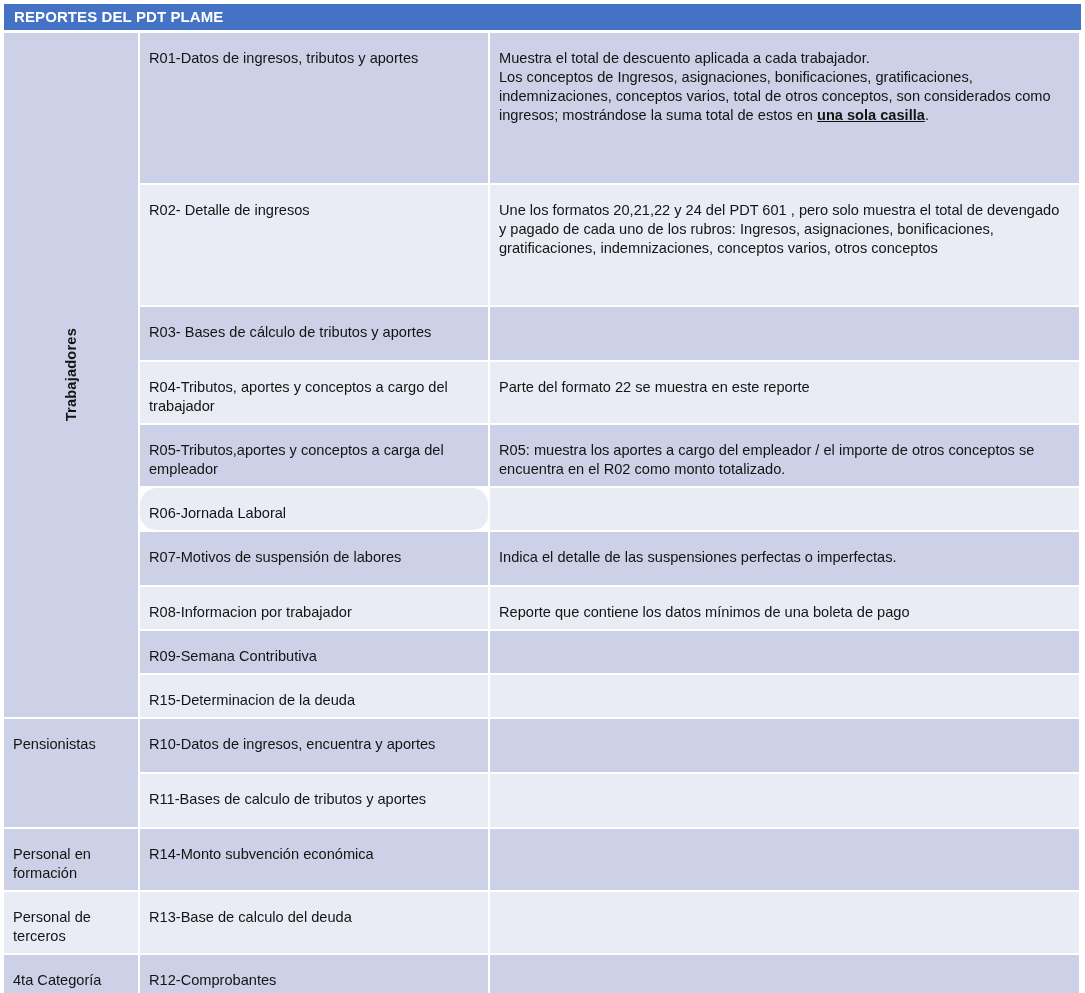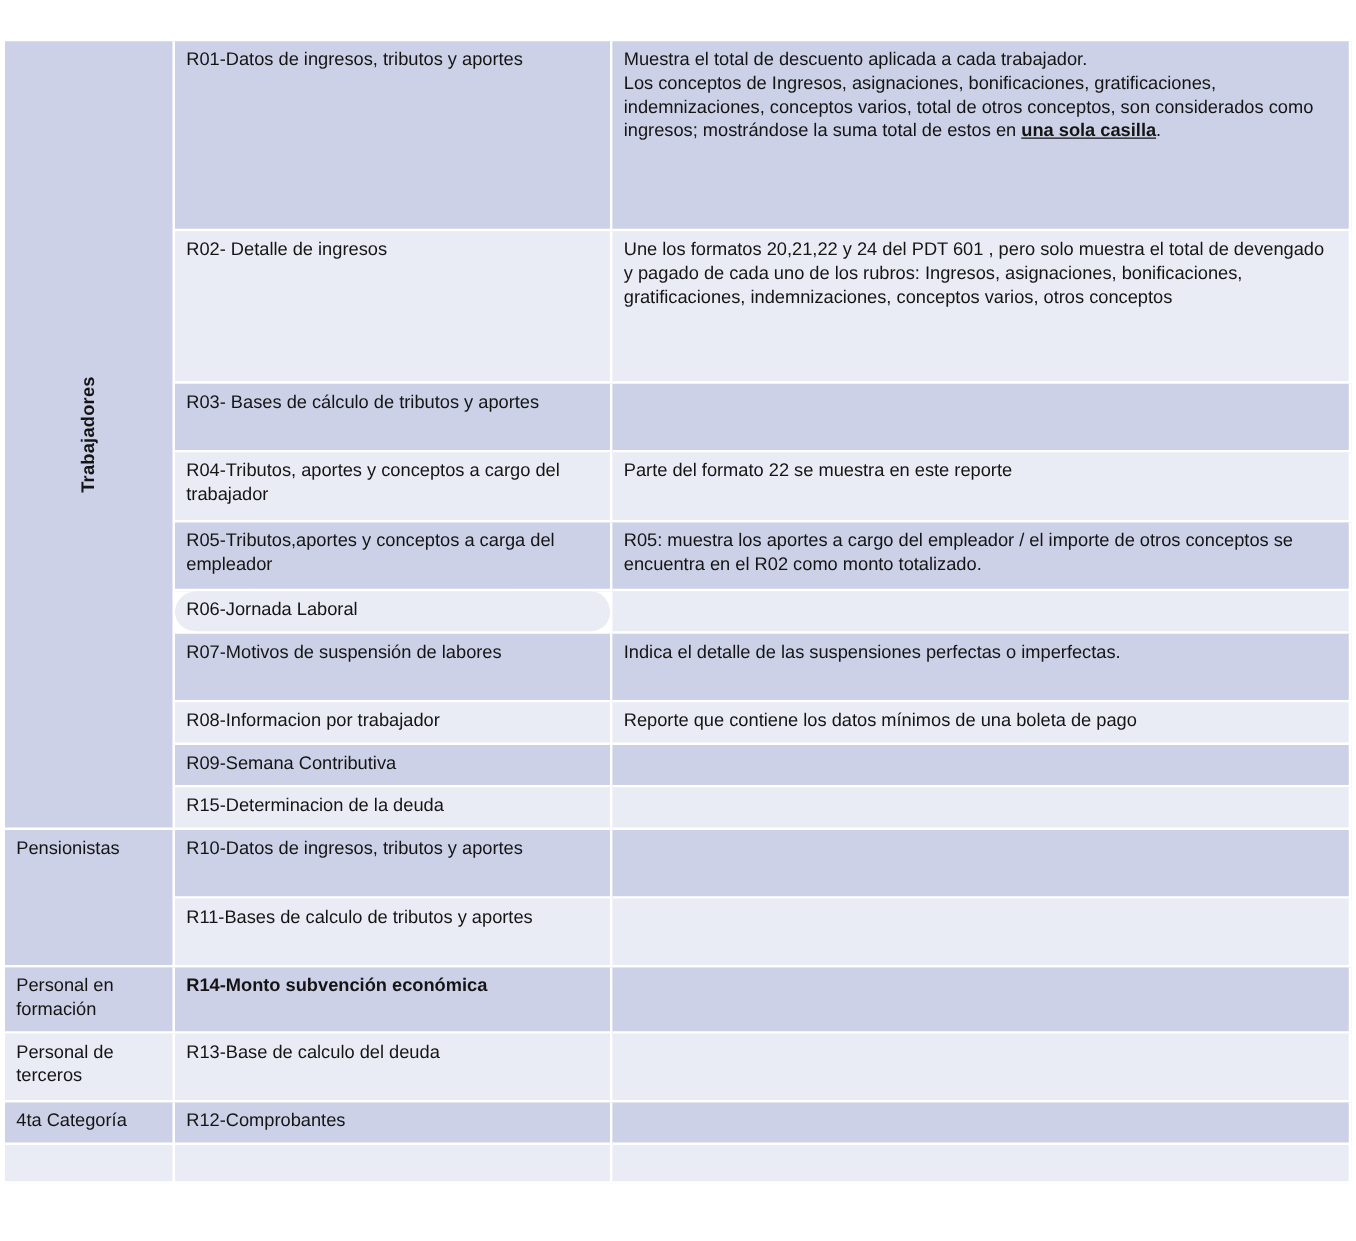--- a/index.html
+++ b/index.html
@@ -48,21 +48,21 @@
     width: 1077px;
     border-collapse: separate;
     border-spacing: 0;
     table-layout: fixed;
   }
   table.grid td {
     vertical-align: top;
     font-size: 14.6px;
     line-height: 1.30;
     color: #141414;
-    padding: 6px 9px 7px 9px;
+    padding: 16px 9px 7px 9px;
     border-right: 2px solid #ffffff;
     border-bottom: 2px solid #ffffff;
     box-sizing: border-box;
     overflow: hidden;
   }
   td.c-dark   { background: #ccd1e7; }
   td.c-light  { background: #e9ecf5; }
 
   td.col-cat {
     width: 136px;
@@ -100,20 +100,21 @@
 
   .u-bold { font-weight: bold; text-decoration: underline; }
 
   .desc-line { display: block; }
 </style>
 </head>
 <body>
 
 <div id="sheet">
 
+  <div class="hdr-bar">REPORTES DEL PDT PLAME</div>
 
   <table class="grid">
     <tbody>
 
       <tr>
         <td class="col-cat c-dark vert" rowspan="10">
           <div class="vlabel">
               <span>Trabajadores</span>
             </div>
         </td>
@@ -164,32 +165,32 @@
         <td class="col-desc c-dark"></td>
       </tr>
 
       <tr>
         <td class="col-rep c-light" style="height:31px;margin-top:17px;">R15-Determinacion de la deuda</td>
         <td class="col-desc c-light"></td>
       </tr>
 
       <tr>
         <td class="col-cat c-dark" rowspan="2">Pensionistas</td>
-        <td class="col-rep c-dark" style="height:55px;">R10-Datos de ingresos, tributos y aportes</td>
+        <td class="col-rep c-dark" style="height:55px;">R10-Datos de ingresos, encuentra y aportes</td>
         <td class="col-desc c-dark"></td>
       </tr>
 
       <tr>
         <td class="col-rep c-light" style="height:55px;">R11-Bases de calculo de tributos y aportes</td>
         <td class="col-desc c-light"></td>
       </tr>
 
       <tr>
         <td class="col-cat c-dark">Personal en formación</td>
-        <td class="col-rep c-dark" style="height:46px;font-weight:bold;">R14-Monto subvención económica</td>
+        <td class="col-rep c-dark" style="height:46px;">R14-Monto subvención económica</td>
         <td class="col-desc c-dark"></td>
       </tr>
 
       <tr>
         <td class="col-cat c-light">Personal de terceros</td>
         <td class="col-rep c-light" style="height:55px;">R13-Base de calculo del deuda</td>
         <td class="col-desc c-light"></td>
       </tr>
 
       <tr>

